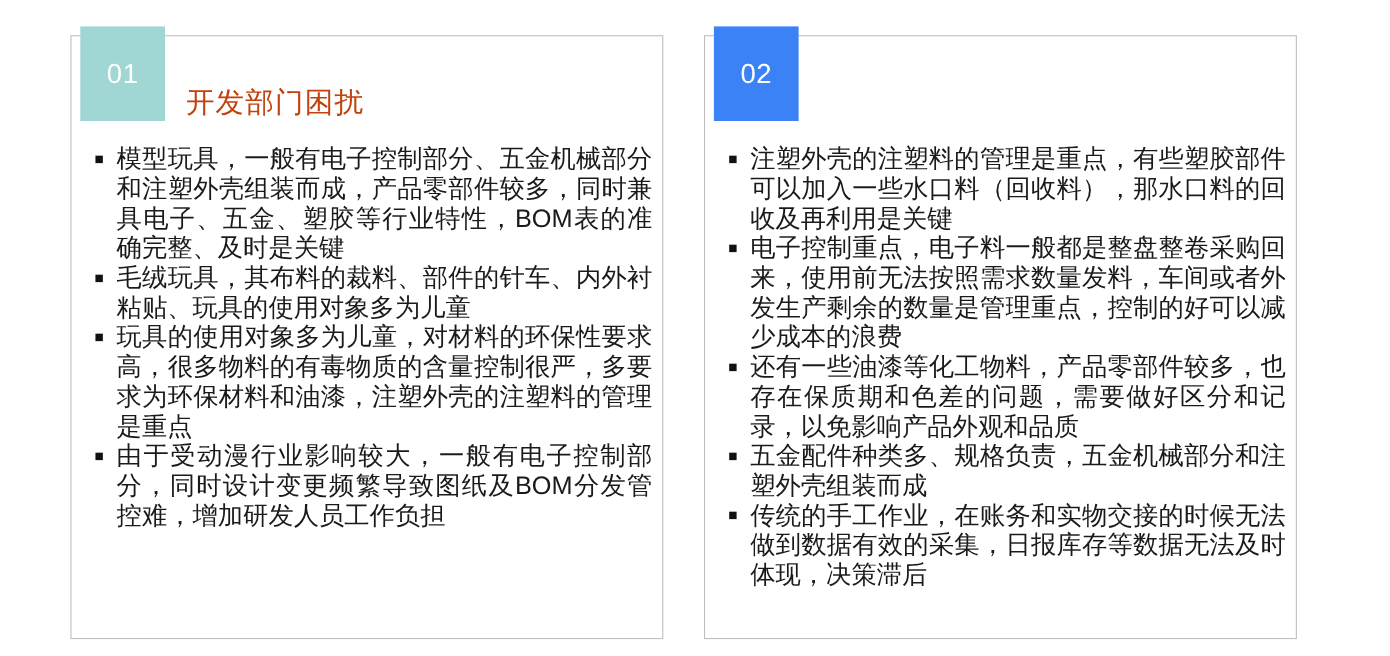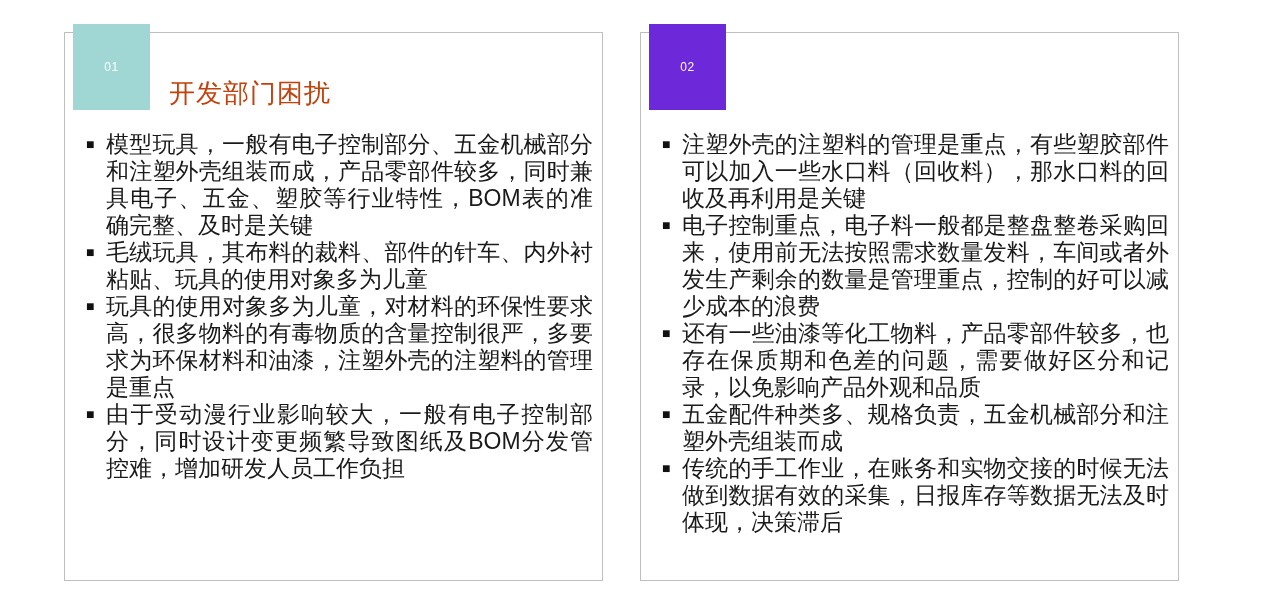--- a/index.html
+++ b/index.html
@@ -23,21 +23,21 @@
   .badge {
     position: absolute;
     top: -9px;
     left: 8px;
     width: 77px;
     height: 86px;
     display: flex;
     align-items: center;
     justify-content: center;
     color: #ffffff;
-    font-size: 12px;
+    font-size: 25px;
     letter-spacing: 0.5px;
   }
   .panel-title {
     position: absolute;
     top: 43px;
     left: 104px;
     font-size: 26px;
     font-weight: 400;
     color: #c2410c;
     letter-spacing: 1px;
@@ -89,21 +89,21 @@
       <span class="item-text">玩具的使用对象多为儿童，对材料的环保性要求高，很多物料的有毒物质的含量控制很严，多要求为环保材料和油漆，注塑外壳的注塑料的管理是重点</span>
     </div>
     <div class="item">
       <span class="marker">■</span>
       <span class="item-text">由于受动漫行业影响较大，一般有电子控制部分，同时设计变更频繁导致图纸及BOM分发管控难，增加研发人员工作负担</span>
     </div>
   </div>
 </div>
 
 <div class="panel panel-2">
-  <div class="badge" style="background-color: #6d28d9;">02</div>
+  <div class="badge" style="background-color: #3b82f6;">02</div>
   <div class="bullet-list">
     <div class="item">
       <span class="marker">■</span>
       <span class="item-text">注塑外壳的注塑料的管理是重点，有些塑胶部件可以加入一些水口料（回收料），那水口料的回收及再利用是关键</span>
     </div>
     <div class="item">
       <span class="marker">■</span>
       <span class="item-text">电子控制重点，电子料一般都是整盘整卷采购回来，使用前无法按照需求数量发料，车间或者外发生产剩余的数量是管理重点，控制的好可以减少成本的浪费</span>
     </div>
     <div class="item">

